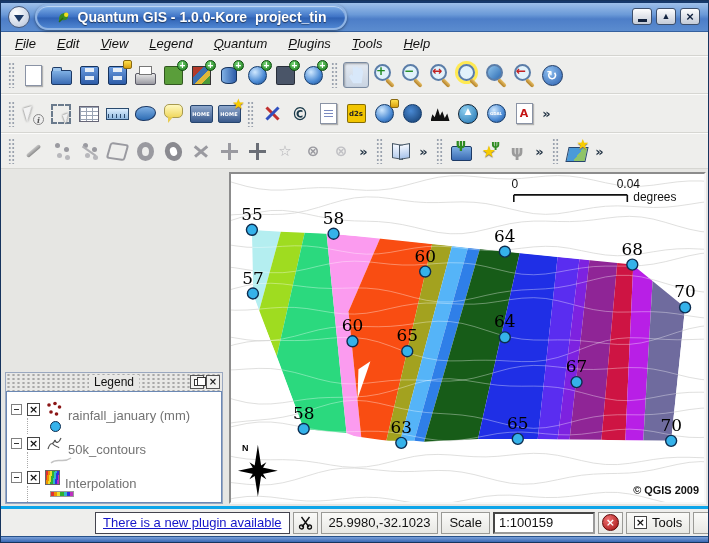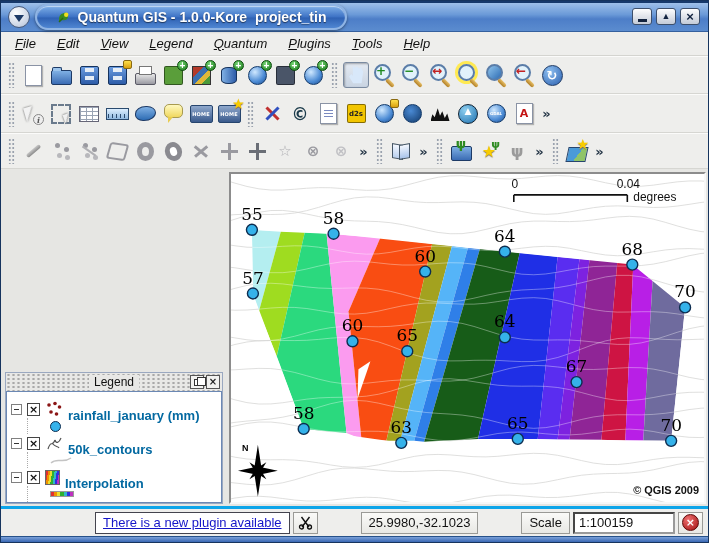--- a/index.html
+++ b/index.html
@@ -153,37 +153,37 @@
   .lbtn{width:14px;height:14px;border:1px solid #555;background:#f2f2f0;display:flex;align-items:center;justify-content:center;
     font:bold 10px/12px "DejaVu Sans",sans-serif;color:#222;}
   .lbtn .flt{width:7px;height:7px;border:1px solid #333;position:relative;background:#fff;}
   .lbtn .flt::before{content:"";position:absolute;left:2px;top:-3px;width:7px;height:7px;border:1px solid #333;background:#fff;}
   .legend-tree{flex:1;background:#fff;border:1px solid #6b88b4;margin:0;padding:8px 0 0 4px;overflow:hidden;}
   .lt-row{display:flex;align-items:center;gap:5px;height:18px;}
   .exp{width:11px;height:11px;border:1px solid #808080;background:#fff;position:relative;flex:0 0 11px;}
   .exp::before{content:"";position:absolute;left:2px;right:2px;top:4px;height:1px;background:#333;}
   .cb{width:13px;height:13px;border:1px solid #444;background:#fff;text-align:center;flex:0 0 13px;
     font:bold 11px/12px "DejaVu Sans",sans-serif;color:#111;}
-  .lt-label{font-weight:bold;font-size:13px;color:#0369a1;white-space:nowrap;margin-top:12px;}
+  .lt-label{font-weight:normal;font-size:13px;color:#737373;white-space:nowrap;margin-top:12px;}
   .lt-sub{height:16px;display:flex;align-items:center;margin-left:16px;padding-left:22px;border-left:1px dotted #aaa;}
   .sub-circle{width:11px;height:11px;border-radius:50%;background:#35b2ea;border:1.5px solid #0d2d50;}
   .sym-raster{width:15px;height:15px;border:1px solid #666;
     background:linear-gradient(100deg,#e03030 0 14%,#f09000 14% 28%,#e8e030 28% 42%,#30b030 42% 57%,#30b8c8 57% 71%,#3030e0 71% 86%,#c030c0 86%);}
   .sym-strip{width:24px;height:6px;border:1px solid #999;
     background:linear-gradient(90deg,#e03030 0 14%,#f09000 14% 28%,#e8e030 28% 42%,#30b030 42% 57%,#30b8c8 57% 71%,#3030e0 71% 86%,#c030c0 86%);}
   .splitter{width:6px;flex:0 0 6px;}
   .map-canvas{flex:1;background:#fff;border:2px solid;border-color:#8c8c8c #f8f8f8 #f8f8f8 #8c8c8c;position:relative;}
   
   .statusbar{height:30px;flex:0 0 30px;display:flex;align-items:center;gap:3px;padding:0 3px;
     background:#eeeeec;border-top:3px solid #0ea5e9;font-size:13px;}
   .sb-spacer{width:88px;flex:0 0 88px;}
   .sb-link{height:22px;border:1px solid #44444e;background:#fff;display:flex;align-items:center;padding:0 7px;
     color:#1515c8;text-decoration:underline;font-size:13px;white-space:nowrap;}
   .sb-box{height:22px;border:1px solid #9a9a96;background:linear-gradient(#fafaf8,#e8e8e4);
-    display:flex;align-items:center;padding:0 7px;color:#111;white-space:nowrap;gap:5px;margin-left:40px;}
+    display:flex;align-items:center;padding:0 7px;color:#111;white-space:nowrap;gap:5px;}
   .sb-input{height:22px;width:102px;border:2px inset #9a9a9a;background:#fff;font:13px "Liberation Sans",sans-serif;
     padding:0 4px;color:#111;}
   .sb-btn{height:22px;width:25px;border:1px solid #9a9a96;background:linear-gradient(#fafaf8,#e8e8e4);
     display:flex;align-items:center;justify-content:center;flex:0 0 25px;}
   .stop-ball{width:17px;height:17px;border-radius:50%;background:radial-gradient(circle at 35% 30%,#f07070,#a01010);
     border:1px solid #5c0808;color:#fff;font:bold 11px/15px "DejaVu Sans",sans-serif;text-align:center;}
   .sb-grip{width:13px;height:13px;align-self:flex-end;margin-left:auto;
     background:repeating-linear-gradient(135deg,#b0b0ac 0 2px,transparent 2px 5px);}
   .bottom-strip{height:6px;flex:0 0 6px;background:linear-gradient(#7aa0d8,#3a68b4);border-top:1px solid #26518a;}
   

